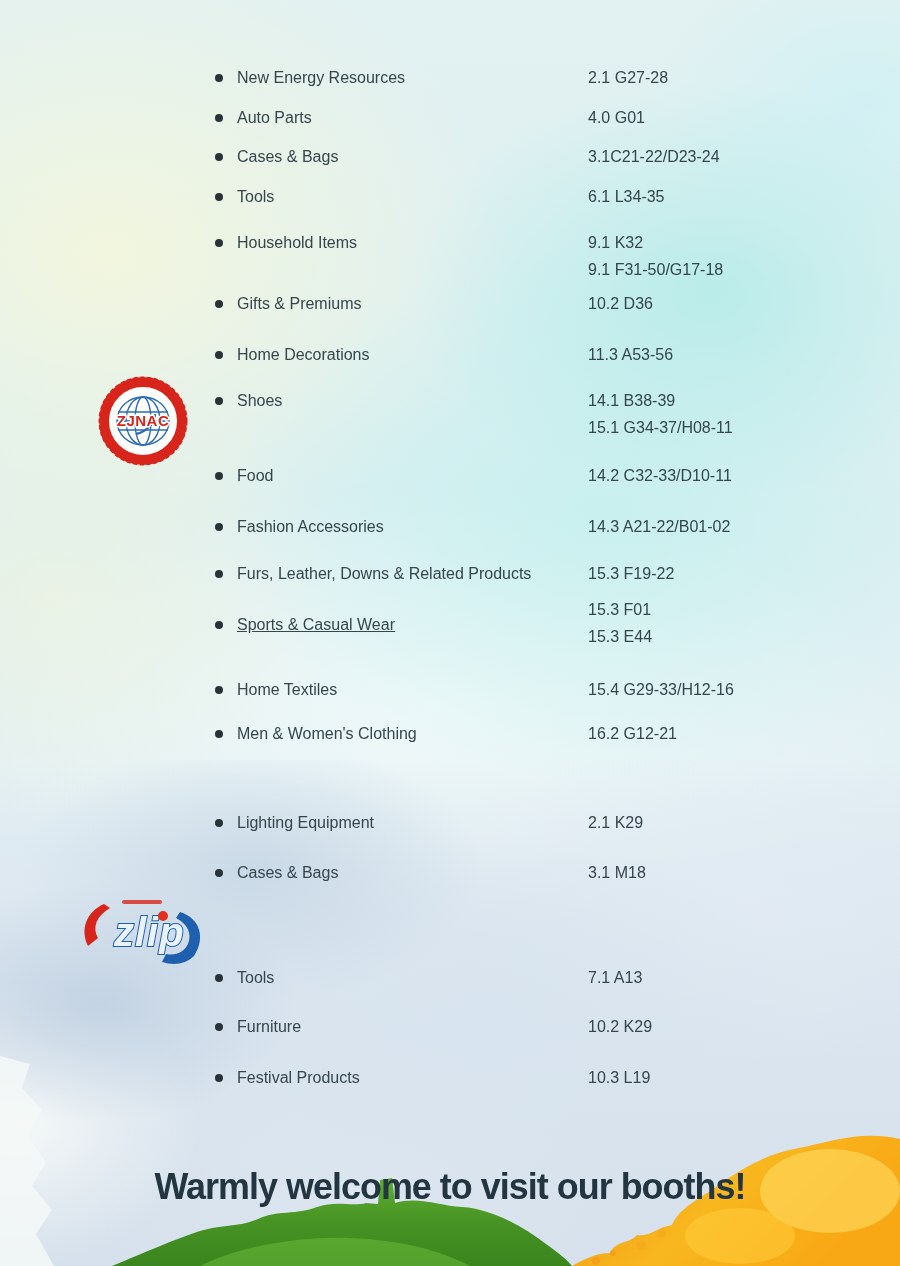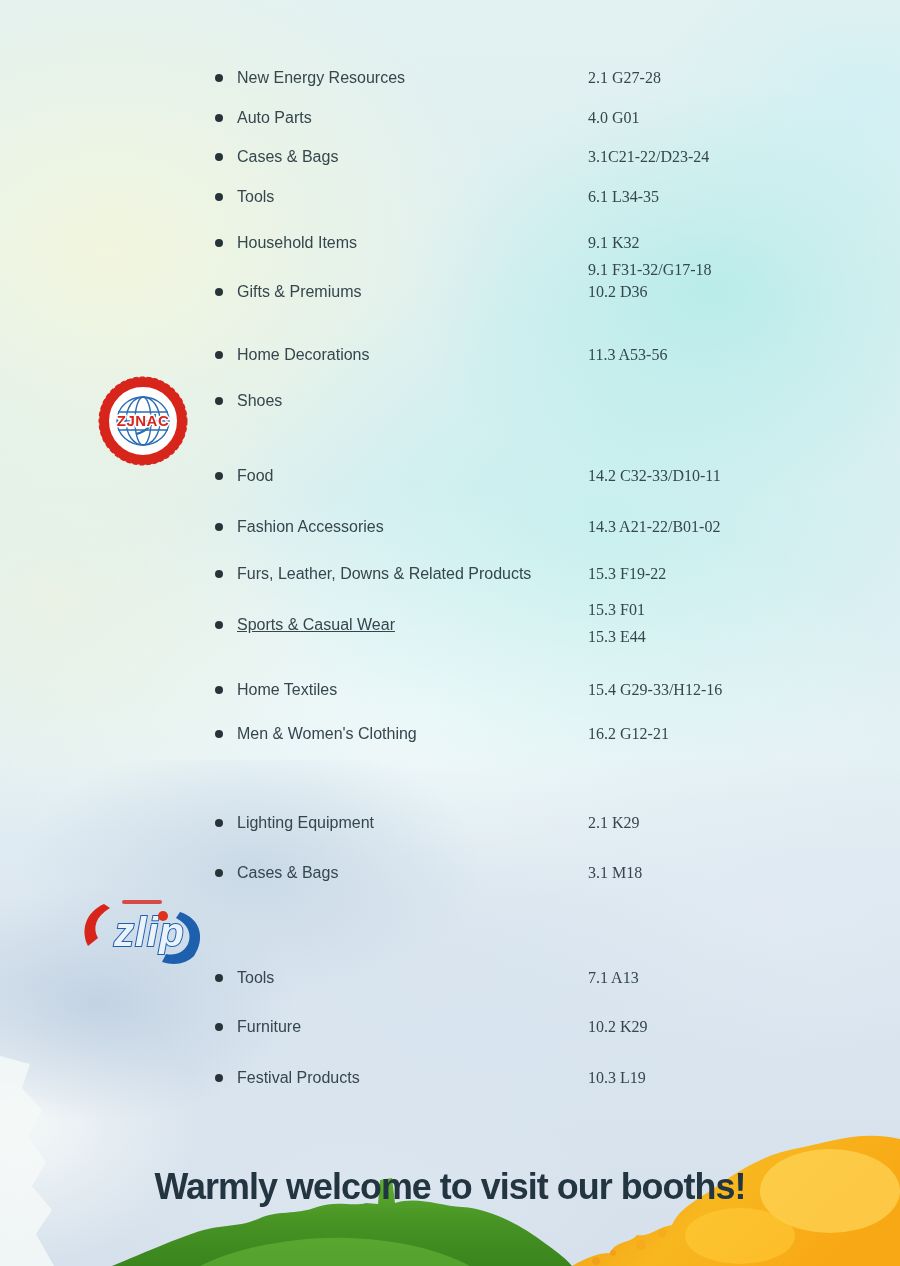--- a/index.html
+++ b/index.html
@@ -42,21 +42,20 @@
     color:#35464d;font-size:16px;line-height:27px;
   }
   .bullet{
     flex:0 0 auto;width:8px;height:8px;border-radius:50%;
     background:#273338;margin:10px 14px 0 0;
   }
   .label{flex:0 0 auto;max-width:350px;}
   .booth{
     position:absolute;left:373px;top:0;
     white-space:pre-line;
-    font-family:Liberation Serif, serif;
   }
   .label-offset .label{margin-top:15px;text-decoration:underline;}
   
   .logo{position:absolute;}
   #zjnac-logo{left:98px;top:376px;width:90px;height:90px;}
   #zlip-logo{left:74px;top:890px;width:136px;height:82px;}
   
   .banner{
     position:absolute;left:0;top:1166px;width:900px;
     text-align:center;
@@ -151,35 +150,37 @@
     </div>
   <div class="row" style="top:183px">
       <span class="bullet"></span>
       <span class="label">Tools</span>
       <span class="booth">6.1 L34-35</span>
     </div>
   <div class="row" style="top:229px">
       <span class="bullet"></span>
       <span class="label">Household Items</span>
       <span class="booth">9.1 K32
-9.1 F31-32/G17-18</span>
-    </div>
-  <div class="row" style="top:278px">
+9.1 F31-50/G17-18</span>
+    </div>
+  <div class="row" style="top:290px">
       <span class="bullet"></span>
       <span class="label">Gifts &amp; Premiums</span>
       <span class="booth">10.2 D36</span>
     </div>
   <div class="row" style="top:341px">
       <span class="bullet"></span>
       <span class="label">Home Decorations</span>
       <span class="booth">11.3 A53-56</span>
     </div>
   <div class="row" style="top:387px">
       <span class="bullet"></span>
       <span class="label">Shoes</span>
+      <span class="booth">14.1 B38-39
+15.1 G34-37/H08-11</span>
     </div>
   <div class="row" style="top:462px">
       <span class="bullet"></span>
       <span class="label">Food</span>
       <span class="booth">14.2 C32-33/D10-11</span>
     </div>
   <div class="row" style="top:513px">
       <span class="bullet"></span>
       <span class="label">Fashion Accessories</span>
       <span class="booth">14.3 A21-22/B01-02</span>

